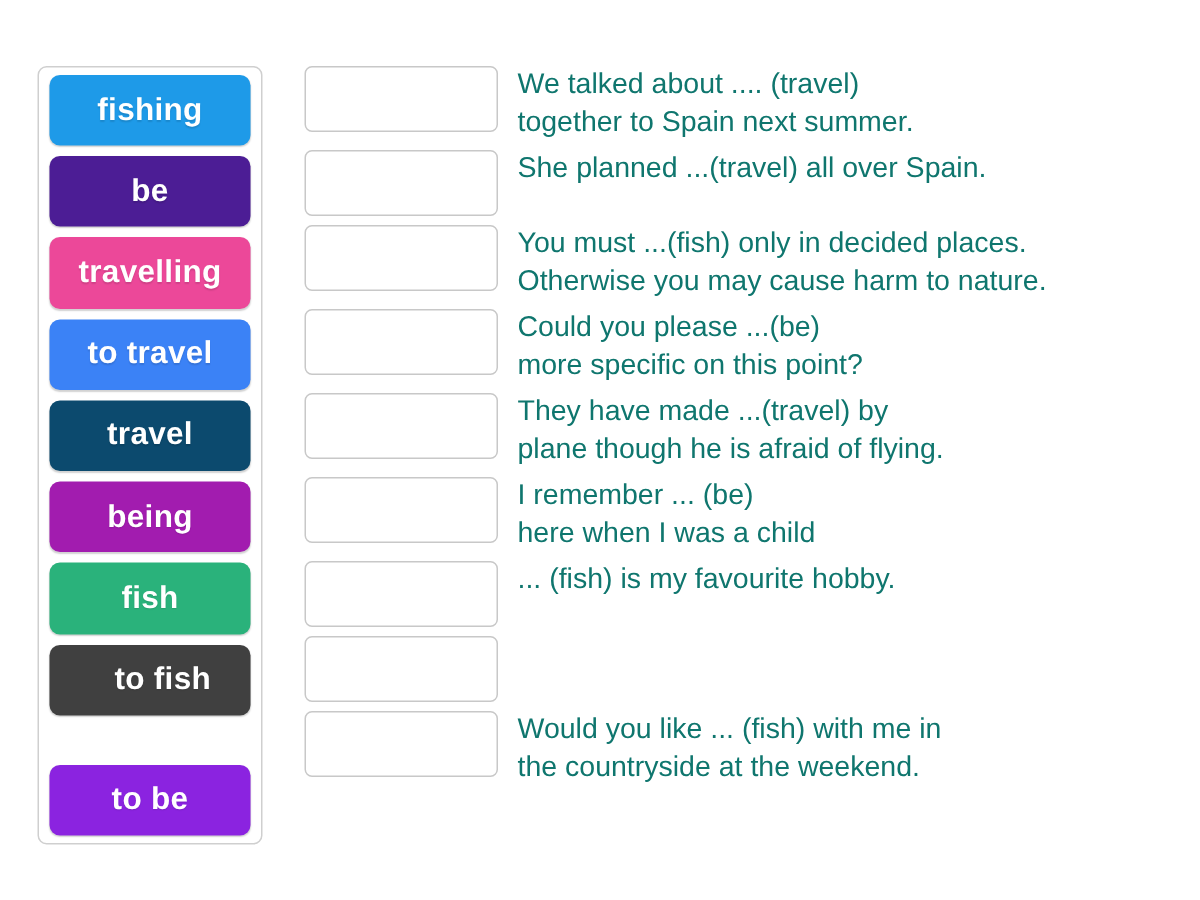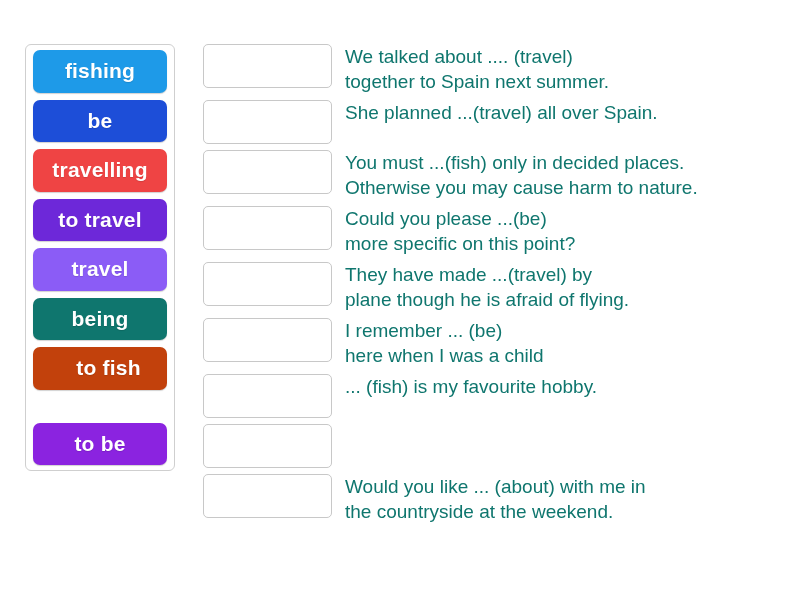--- a/index.html
+++ b/index.html
@@ -17,21 +17,21 @@
     height: 600px;
     overflow: hidden;
   }
 
   
   .tile-panel {
     position: absolute;
     left: 25px;
     top: 44px;
     width: 150px;
-    height: 427px;
+    height: 519px;
     border: 1px solid #cfcfcf;
     border-radius: 6px;
     background: #ffffff;
     padding: 5px 0 5px 0;
     display: flex;
     flex-direction: column;
     align-items: center;
     gap: 7px;
   }
   .tile {
@@ -83,36 +83,39 @@
 </style>
 </head>
 <body>
 
 <div id="app">
 
   <div class="tile-panel">
     <div class="tile" style="background: rgb(30, 154, 232);">
         <span>fishing</span>
       </div>
-    <div class="tile" style="background: #1d4ed8;">
+    <div class="tile" style="background: #4c1d95;">
         <span>be</span>
       </div>
-    <div class="tile" style="background: #ef4444; justify-content: center;">
+    <div class="tile" style="background: #ec4899; justify-content: center;">
         <span>travelling</span>
       </div>
-    <div class="tile" style="background: #6d28d9;">
+    <div class="tile" style="background: #3b82f6;">
         <span>to travel</span>
       </div>
-    <div class="tile" style="background: #8b5cf6;">
+    <div class="tile" style="background: #0c4a6e;">
         <span>travel</span>
       </div>
-    <div class="tile" style="background: #0f766e;">
+    <div class="tile" style="background: #a21caf;">
         <span>being</span>
       </div>
-    <div class="tile" style="background: #c2410c; padding-left: 17px;">
+    <div class="tile" style="background: rgb(42, 178, 123);">
+        <span>fish</span>
+      </div>
+    <div class="tile" style="background: #404040; padding-left: 17px;">
         <span>to fish</span>
       </div>
     <div class="tile" style="background: rgb(139, 35, 224); margin-top: 26px;">
         <span>to be</span>
       </div>
   </div>
 
   <div class="rows">
     <div class="row">
       <div class="drop-slot"></div>
@@ -145,18 +148,18 @@
     </div>
     <div class="row">
       <div class="drop-slot"></div>
       <div class="sentence">... (fish) is my favourite hobby.</div>
     </div>
     <div class="row">
       <div class="drop-slot"></div>
     </div>
     <div class="row">
       <div class="drop-slot"></div>
-      <div class="sentence">Would you like ... (about) with me in
+      <div class="sentence">Would you like ... (fish) with me in
 the countryside at the weekend.</div>
     </div>
   </div>
 
 </div>
 
 </body></html>

